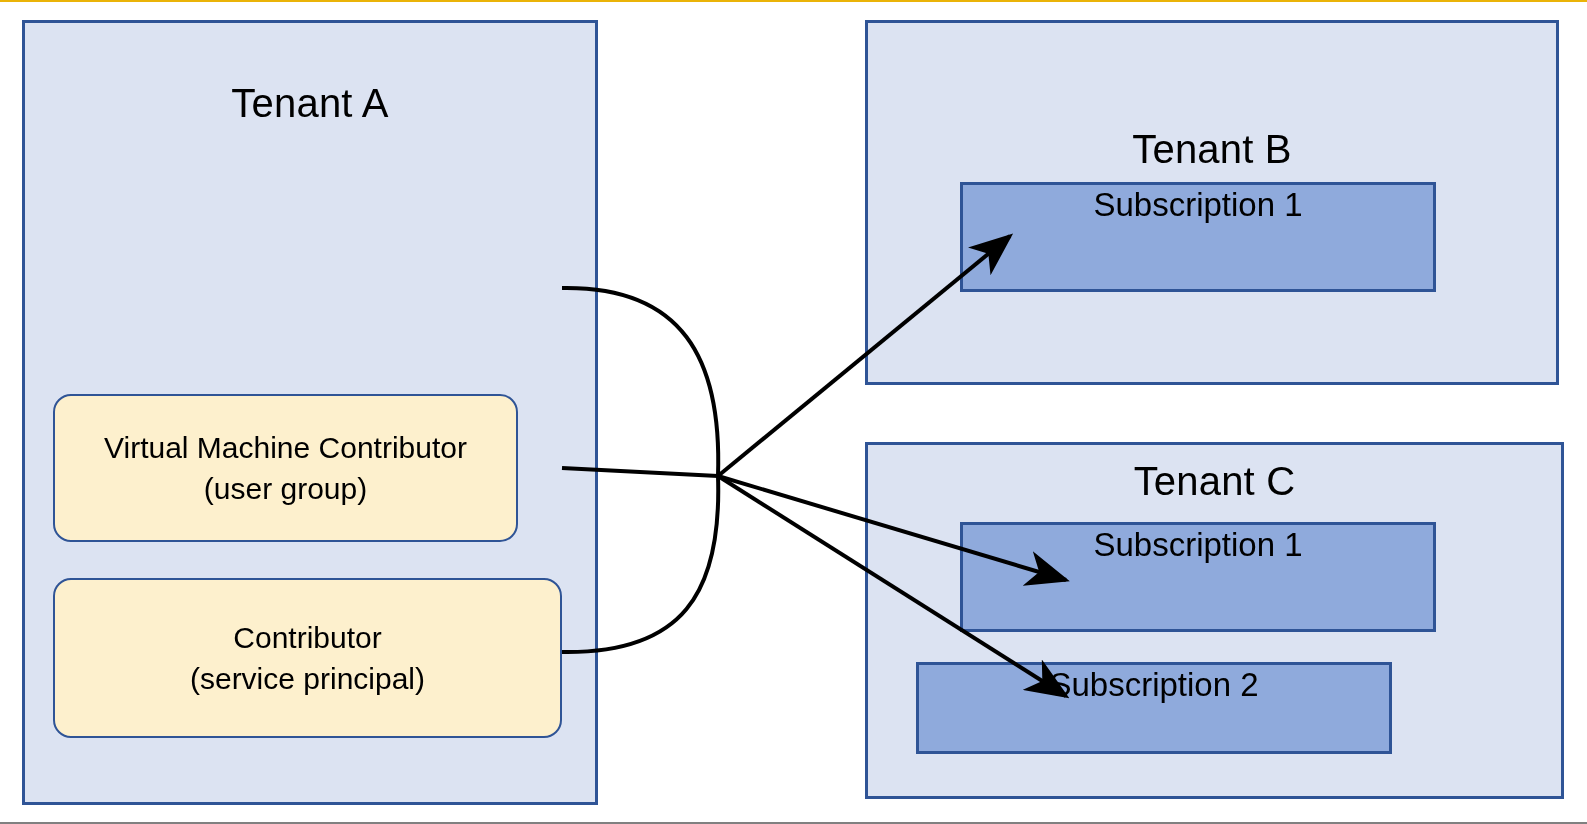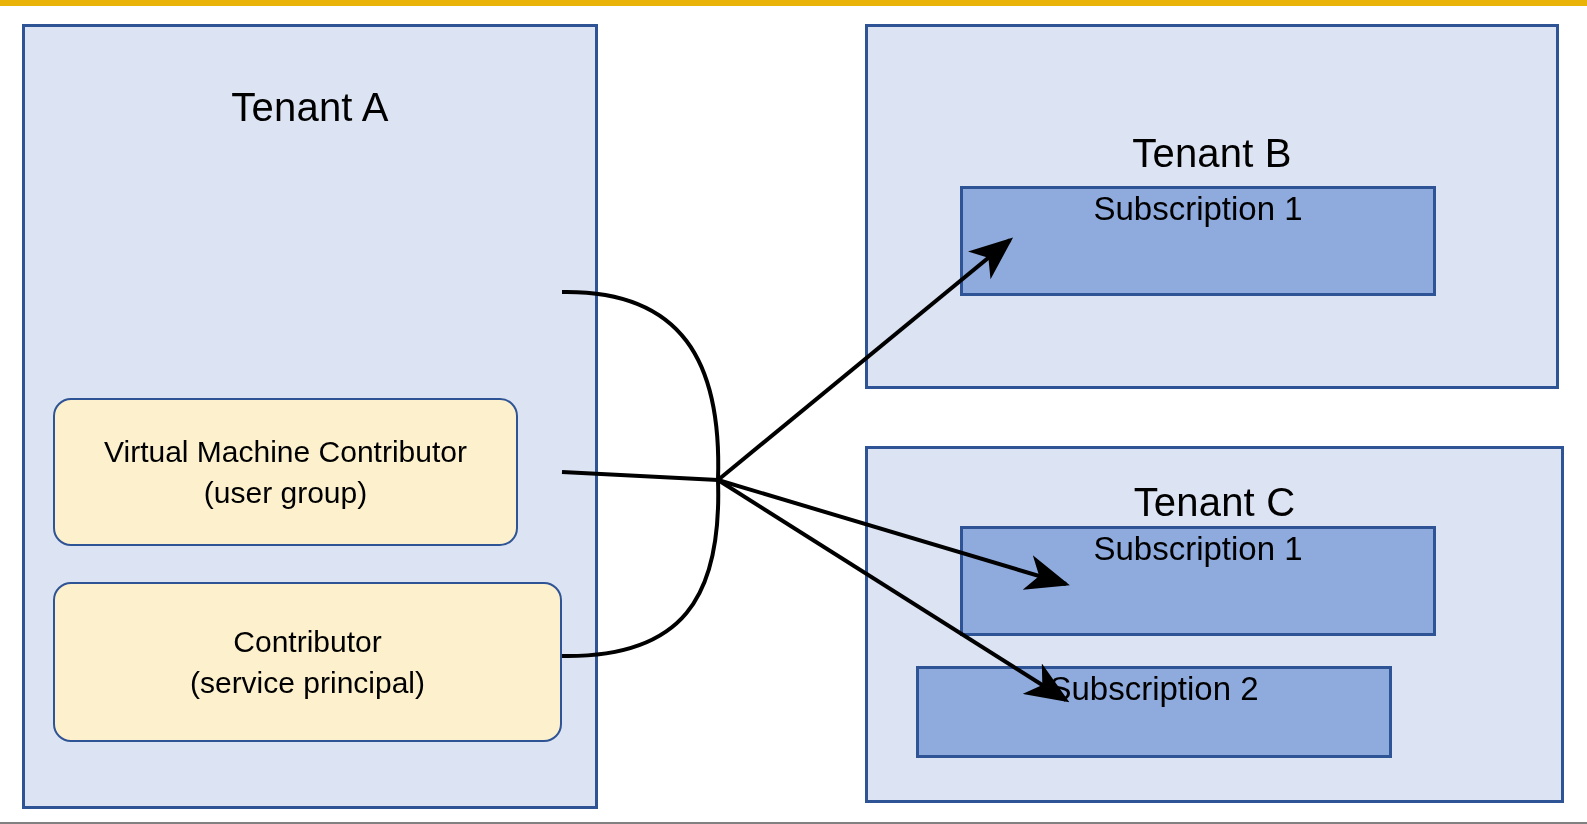--- a/index.html
+++ b/index.html
@@ -10,21 +10,21 @@
   }
   body {
     font-family: "Liberation Sans", sans-serif;
   }
   #canvas {
     position: relative;
     width: 1587px;
     height: 824px;
     background: #ffffff;
     overflow: hidden;
-    border-top: 6px solid #eab308;
+    border-top: 2px solid #eab308;
     border-bottom: 2px solid #808080;
     box-sizing: border-box;
   }
 
   
   .tenant {
     position: absolute;
     background: #dce3f2;
     border: 3px solid #2f5496;
     box-sizing: border-box;
@@ -41,21 +41,21 @@
     line-height: 1.1;
     white-space: nowrap;
   }
 
   #tenant-a { left: 22px;  top: 18px;  width: 576px; height: 785px; }
   #tenant-b { left: 865px; top: 18px;  width: 694px; height: 365px; }
   #tenant-c { left: 865px; top: 440px; width: 699px; height: 357px; }
 
   #tenant-a .tenant-title { top: 58px; }
   #tenant-b .tenant-title { top: 77px; margin-top: 27px; }
-  #tenant-c .tenant-title { top: 31px; }
+  #tenant-c .tenant-title { top: 14px; }
 
   
   .role-box {
     position: absolute;
     background: #fdf0cd;
     border: 2px solid #2f5496;
     border-radius: 18px;
     box-sizing: border-box;
     display: flex;
     flex-direction: column;

